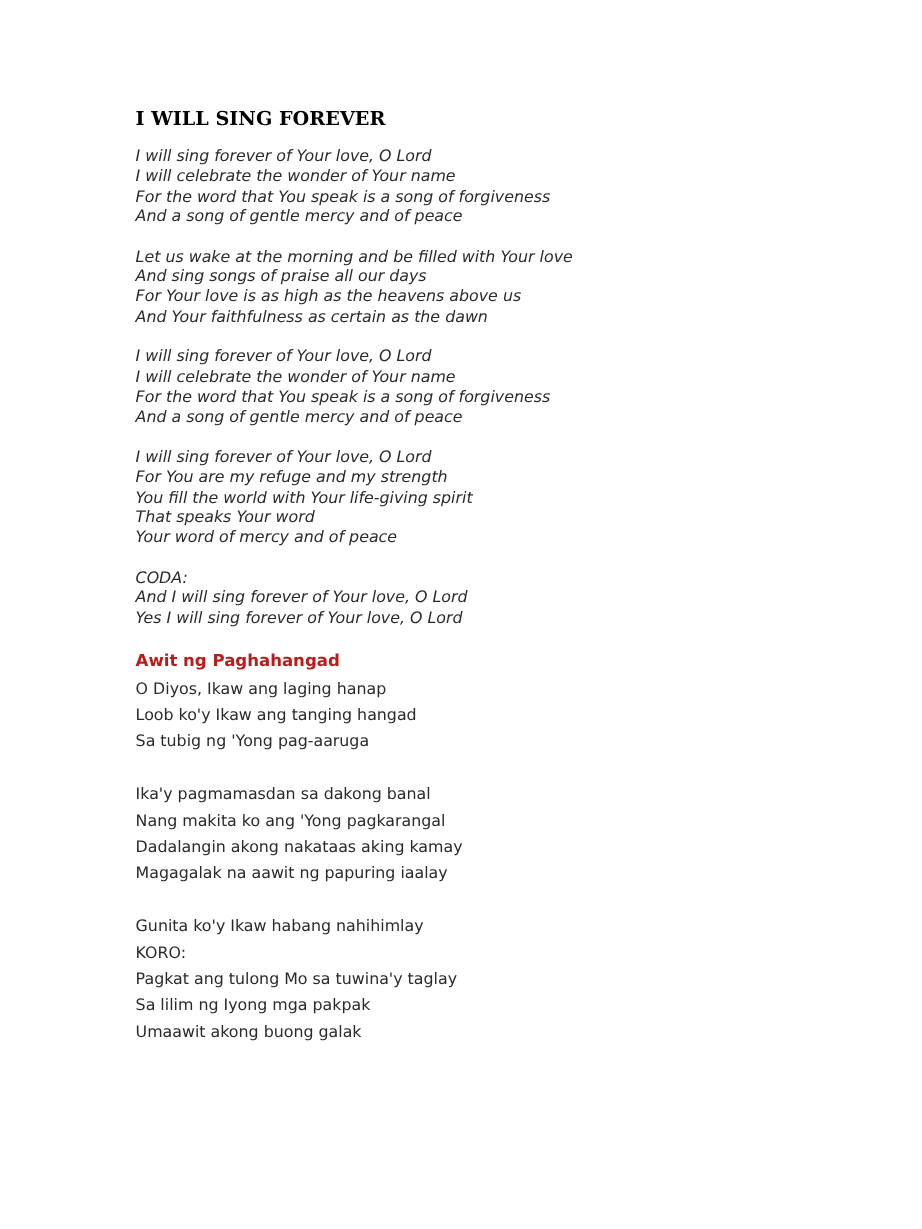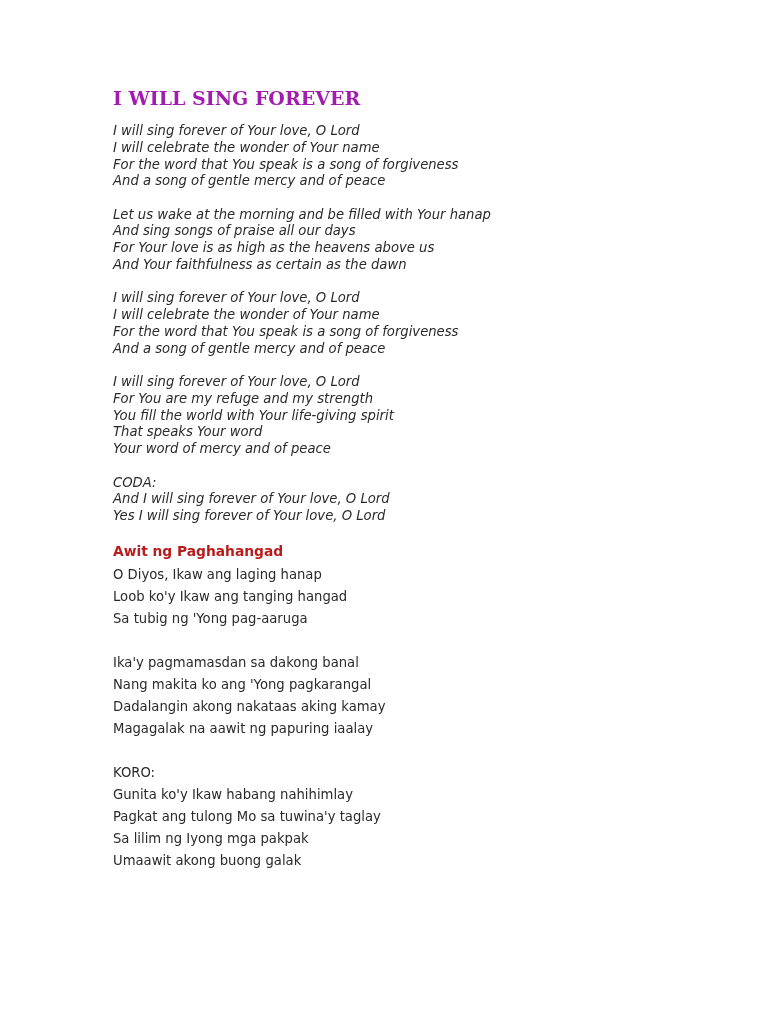--- a/index.html
+++ b/index.html
@@ -27,23 +27,23 @@
       left: 113px;
       top: 90px;
       font-family: "DejaVu Sans", sans-serif;
       font-size: 13.2px;
       line-height: 16.8px;
       color: #2a2a2a;
     }
     .song1-title {
       font-family: "DejaVu Serif", serif;
       font-weight: bold;
-      font-size: 19px;
+      font-size: 16px;
       line-height: 17px;
-      color: #a21caf;
+      color: #000000;
       margin: 0 0 16px 0;
     }
     .stanza1 {
       margin: 0 0 16.5px 0;
       font-style: italic;
     }
     .line {
       display: block;
       white-space: nowrap;
     }
@@ -76,21 +76,21 @@
     <div class="song1-title">I WILL SING FOREVER</div>
 
     <div class="stanza1">
       <span class="line">I will sing forever of Your love, O Lord</span>
       <span class="line">I will celebrate the wonder of Your name</span>
       <span class="line">For the word that You speak is a song of forgiveness</span>
       <span class="line">And a song of gentle mercy and of peace</span>
     </div>
 
     <div class="stanza1">
-      <span class="line">Let us wake at the morning and be filled with Your hanap</span>
+      <span class="line">Let us wake at the morning and be filled with Your love</span>
       <span class="line">And sing songs of praise all our days</span>
       <span class="line">For Your love is as high as the heavens above us</span>
       <span class="line">And Your faithfulness as certain as the dawn</span>
     </div>
 
     <div class="stanza1">
       <span class="line">I will sing forever of Your love, O Lord</span>
       <span class="line">I will celebrate the wonder of Your name</span>
       <span class="line">For the word that You speak is a song of forgiveness</span>
       <span class="line">And a song of gentle mercy and of peace</span>
@@ -121,21 +121,21 @@
     </div>
 
     <div class="stanza2">
       <span class="line">Ika'y pagmamasdan sa dakong banal</span>
       <span class="line">Nang makita ko ang 'Yong pagkarangal</span>
       <span class="line">Dadalangin akong nakataas aking kamay</span>
       <span class="line">Magagalak na aawit ng papuring iaalay</span>
     </div>
 
     <div class="stanza2">
+      <span class="line">Gunita ko'y Ikaw habang nahihimlay</span>
       <span class="line">KORO:</span>
-      <span class="line">Gunita ko'y Ikaw habang nahihimlay</span>
       <span class="line">Pagkat ang tulong Mo sa tuwina'y taglay</span>
       <span class="line">Sa lilim ng Iyong mga pakpak</span>
       <span class="line">Umaawit akong buong galak</span>
     </div>
   </div>
 
 </div>
 
 </body></html>

